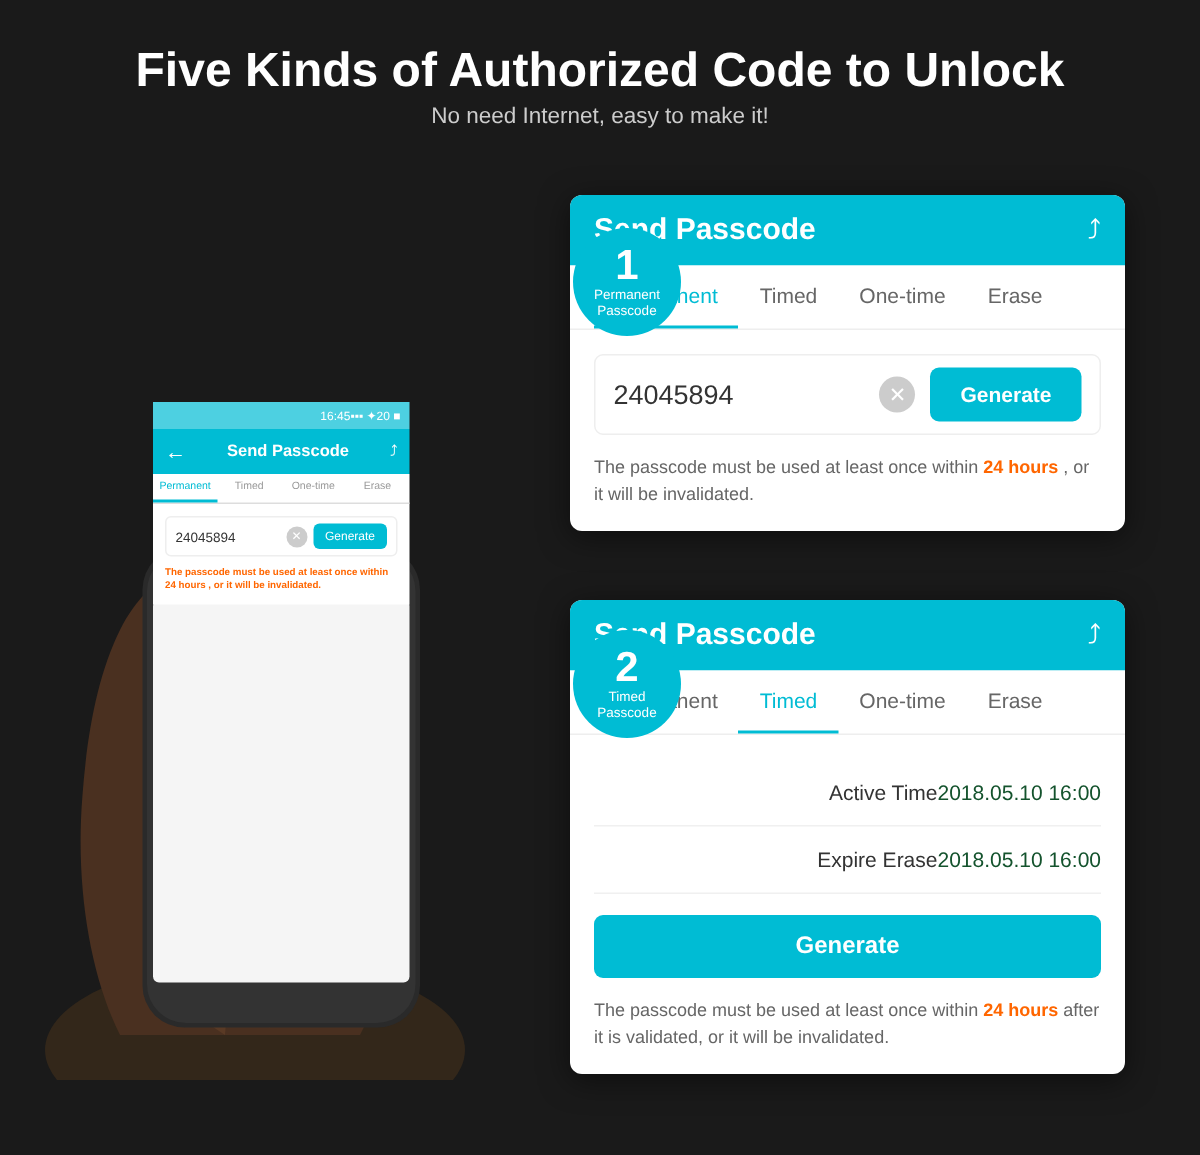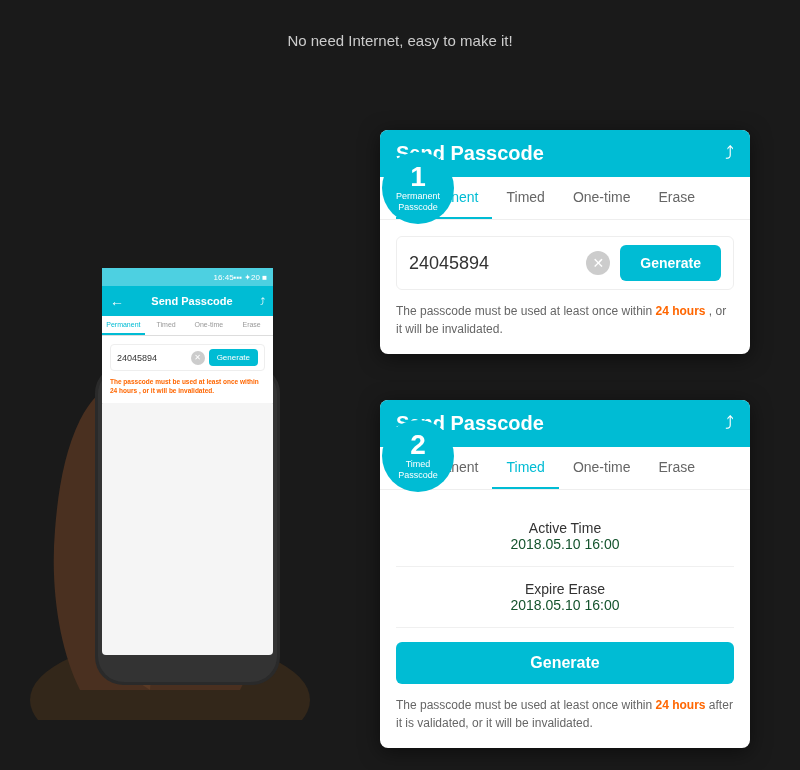--- a/index.html
+++ b/index.html
@@ -275,21 +275,20 @@
       font-weight: bold;
     }
 
     
     .info-row {
       display: flex;
       justify-content: flex-end;
       align-items: center;
       padding: 14px 0;
       border-bottom: 1px solid #f0f0f0;
-      flex-direction: column;
     }
     .info-label {
       font-size: 14px;
       color: #333;
     }
     .info-value {
       font-size: 14px;
       color: #14532d;
     }
     .gen-btn-full {
@@ -301,20 +300,21 @@
       border-radius: 6px;
       text-align: center;
       margin: 14px 0 12px;
       cursor: pointer;
     }
   </style>
 </head>
 <body>
 
 <div class="header">
+  <h1>Five Kinds of Authorized Code to Unlock</h1>
   <p>No need Internet, easy to make it!</p>
 </div>
 
 <div class="phone-area">
 
   <svg class="hand-silhouette" viewBox="0 0 300 450">
     <ellipse cx="150" cy="430" rx="140" ry="60" fill="#3a2a1a" opacity="0.8"></ellipse>
     <path d="M60,420 C40,380 30,320 35,260 C38,220 45,180 60,150 C70,130 85,115 100,110 C110,107 120,108 128,115 C135,105 148,100 158,105 C168,100 180,100 188,108 C198,102 212,104 218,115 C228,110 240,115 244,128 C248,142 245,165 240,190 L235,280 C233,310 232,350 235,390 L220,420 Z" fill="#4a3020"></path>
     <path d="M100,110 L95,300 C94,330 96,370 100,400 L130,420 L140,300 L138,115 Z" fill="#5a3a25"></path>
     <path d="M128,115 L125,280 L128,400 L160,415 L162,280 L158,105 Z" fill="#5a3a25"></path>

